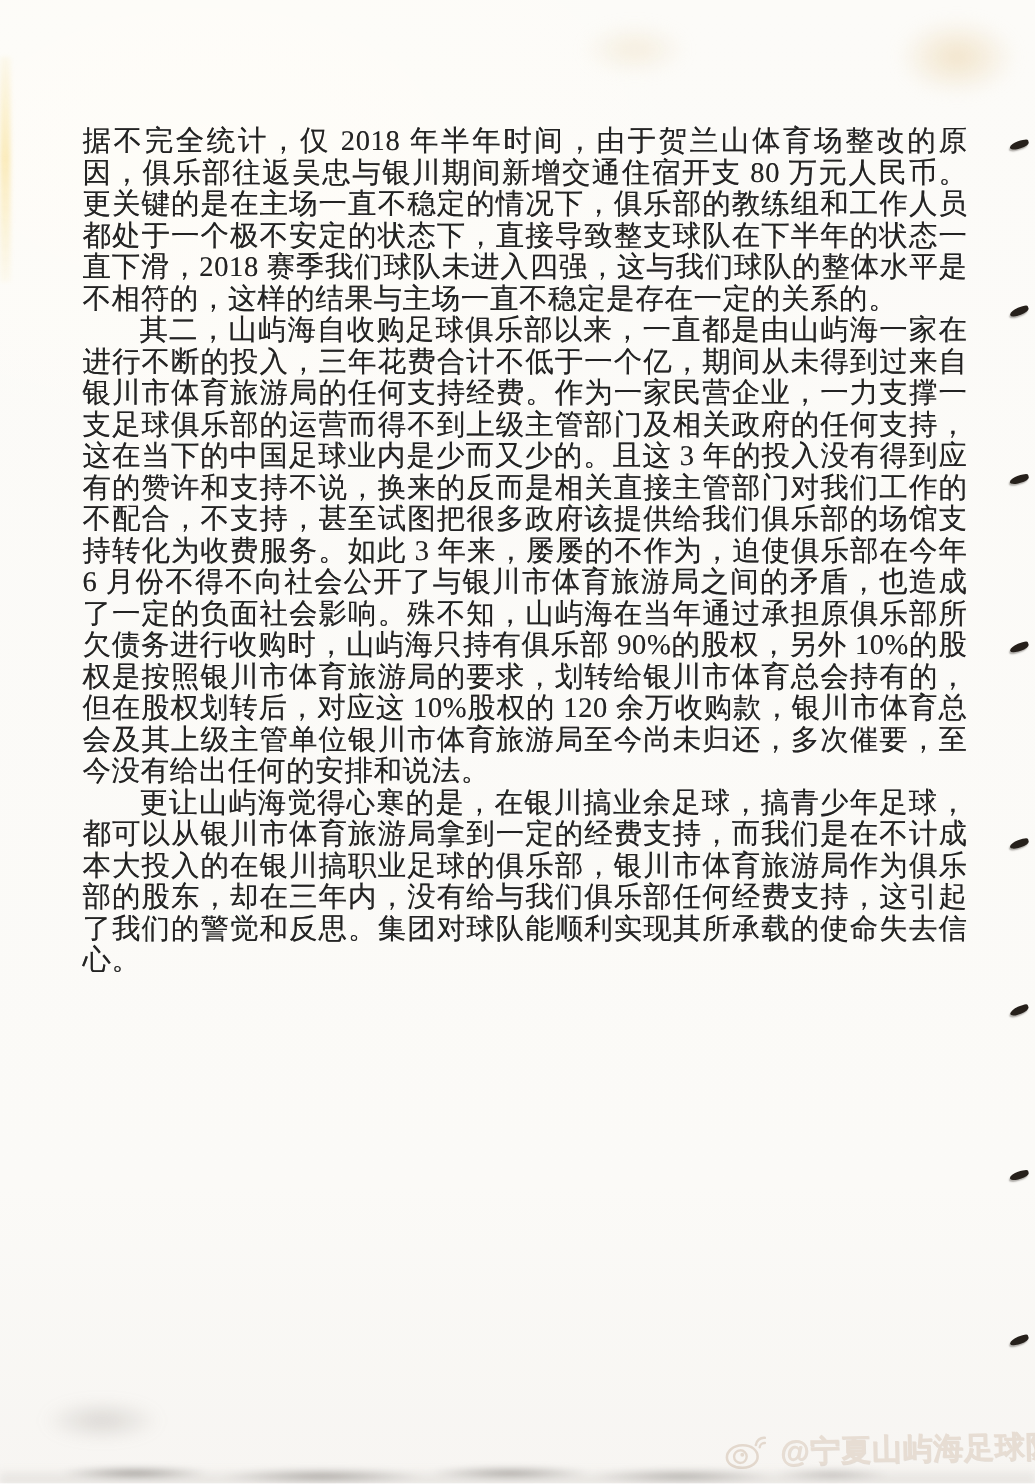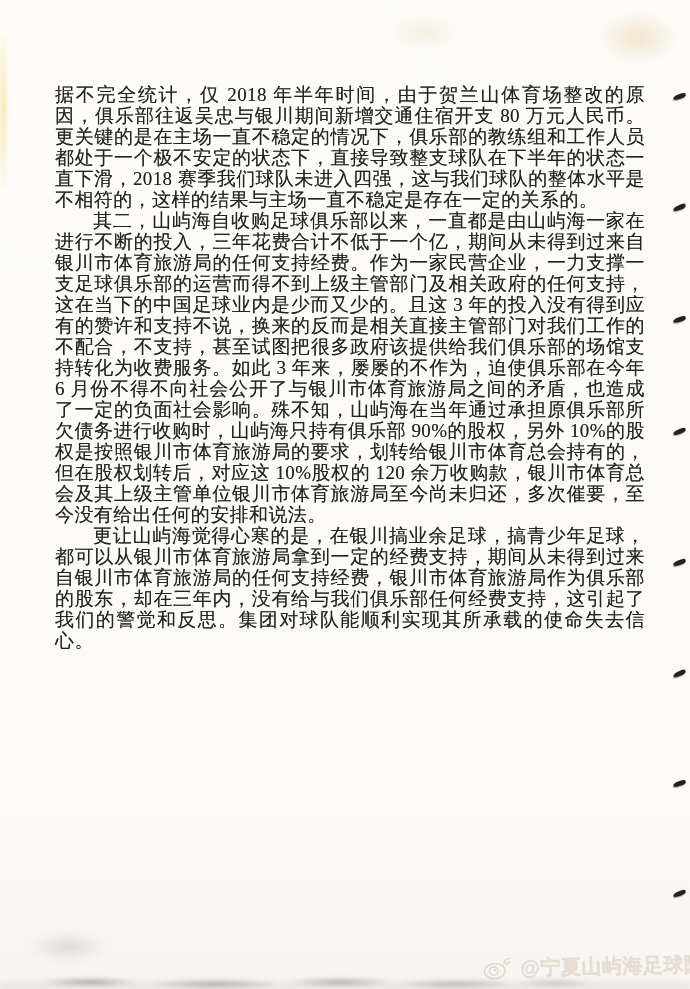--- a/index.html
+++ b/index.html
@@ -122,21 +122,21 @@
 <div class="page">
 
   <div class="edge-tint-left"></div>
   <div class="smudge s1"></div>
   <div class="smudge s2"></div>
   <div class="smudge s3"></div>
 
   <div class="doc">
     <p class="no-indent">据不完全统计，仅 2018 年半年时间，由于贺兰山体育场整改的原因，俱乐部往返吴忠与银川期间新增交通住宿开支 80 万元人民币。更关键的是在主场一直不稳定的情况下，俱乐部的教练组和工作人员都处于一个极不安定的状态下，直接导致整支球队在下半年的状态一直下滑，2018 赛季我们球队未进入四强，这与我们球队的整体水平是不相符的，这样的结果与主场一直不稳定是存在一定的关系的。</p>
     <p>其二，山屿海自收购足球俱乐部以来，一直都是由山屿海一家在进行不断的投入，三年花费合计不低于一个亿，期间从未得到过来自银川市体育旅游局的任何支持经费。作为一家民营企业，一力支撑一支足球俱乐部的运营而得不到上级主管部门及相关政府的任何支持，这在当下的中国足球业内是少而又少的。且这 3 年的投入没有得到应有的赞许和支持不说，换来的反而是相关直接主管部门对我们工作的不配合，不支持，甚至试图把很多政府该提供给我们俱乐部的场馆支持转化为收费服务。如此 3 年来，屡屡的不作为，迫使俱乐部在今年 6 月份不得不向社会公开了与银川市体育旅游局之间的矛盾，也造成了一定的负面社会影响。殊不知，山屿海在当年通过承担原俱乐部所欠债务进行收购时，山屿海只持有俱乐部 90%的股权，另外 10%的股权是按照银川市体育旅游局的要求，划转给银川市体育总会持有的，但在股权划转后，对应这 10%股权的 120 余万收购款，银川市体育总会及其上级主管单位银川市体育旅游局至今尚未归还，多次催要，至今没有给出任何的安排和说法。</p>
-    <p>更让山屿海觉得心寒的是，在银川搞业余足球，搞青少年足球，都可以从银川市体育旅游局拿到一定的经费支持，期间从未得到过来自银川市体育旅游局的任何支持经费，银川市体育旅游局作为俱乐部的股东，却在三年内，没有给与我们俱乐部任何经费支持，这引起了我们的警觉和反思。集团对球队能顺利实现其所承载的使命失去信心。</p>
+    <p>更让山屿海觉得心寒的是，在银川搞业余足球，搞青少年足球，都可以从银川市体育旅游局拿到一定的经费支持，而我们是在不计成本大投入的在银川搞职业足球的俱乐部，银川市体育旅游局作为俱乐部的股东，却在三年内，没有给与我们俱乐部任何经费支持，这引起了我们的警觉和反思。集团对球队能顺利实现其所承载的使命失去信心。</p>
   </div>
 
   <div class="binding-mark" style="top:94px;  transform:rotate(-15deg);"></div>
   <div class="binding-mark" style="top:205px; transform:rotate(-19deg);"></div>
   <div class="binding-mark" style="top:317px; transform:rotate(-14deg);"></div>
   <div class="binding-mark" style="top:429px; transform:rotate(-18deg);"></div>
   <div class="binding-mark" style="top:560px; transform:rotate(-16deg);"></div>
   <div class="binding-mark" style="top:671px; transform:rotate(-20deg);"></div>
   <div class="binding-mark" style="top:781px; transform:rotate(-15deg);"></div>
   <div class="binding-mark" style="top:891px; transform:rotate(-18deg);"></div>

